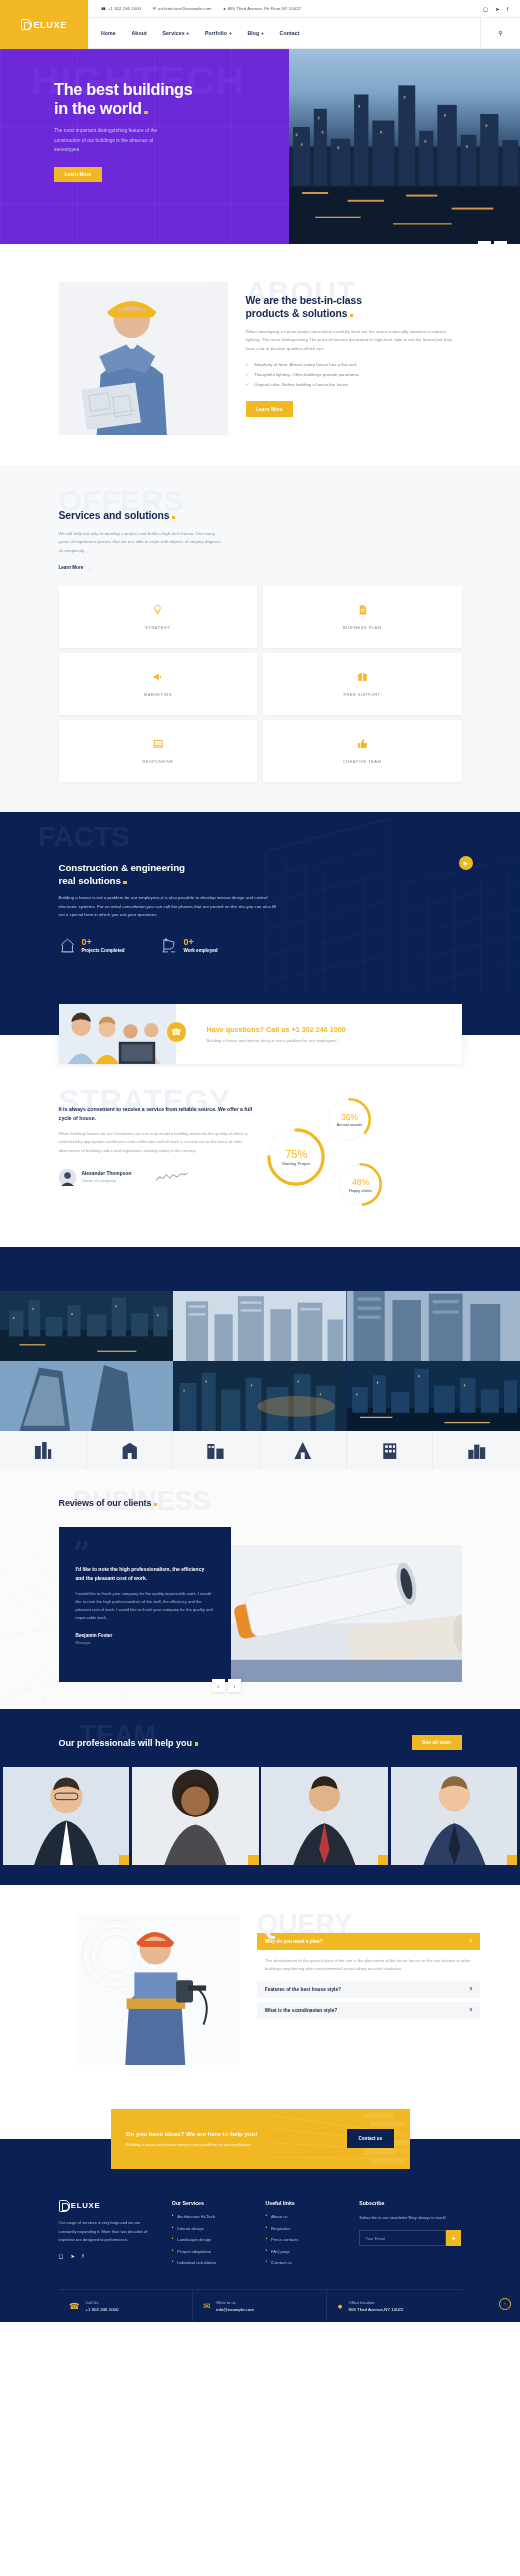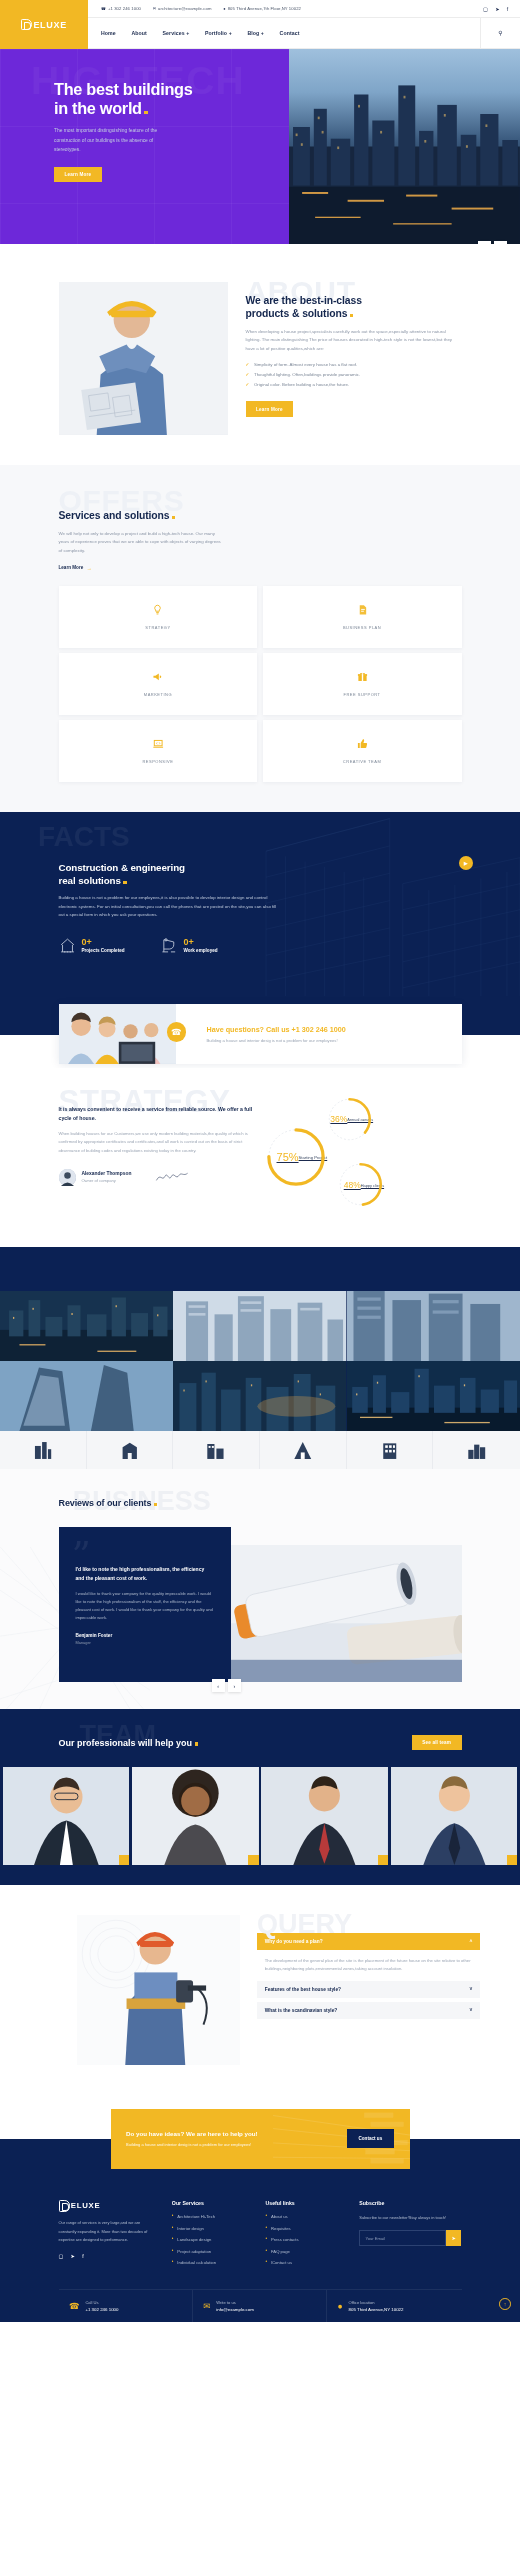--- a/index.html
+++ b/index.html
@@ -96,21 +96,21 @@
   .num-wrap{width:403px;margin:0 auto;display:flex;gap:15.6px;position:relative;}
   .num-left{width:195px;position:relative;}
   .num-lead{font-size:5.2px;font-weight:700;color:#14264d;line-height:1.75;margin-top:7.8px;position:relative;z-index:2;}
   .num-body{font-size:4.2px;line-height:2.05;color:#9aa4b3;margin-top:6.5px;position:relative;z-index:2;}
   .owner{display:flex;align-items:center;gap:5.9px;margin-top:13px;position:relative;z-index:2;}
   .avatar{width:17px;height:17px;border-radius:50%;background:linear-gradient(150deg,#c9d3e2,#8e9cb3);flex:none;}
   .owner-n{font-size:4.9px;font-weight:700;color:#14264d;}
   .owner-r{font-size:4.1px;color:#9aa4b3;margin-top:1.3px;}
   .sign{margin-left:18px;font-family:"DejaVu Serif",serif;font-style:italic;font-size:9px;color:#1b2a4e;opacity:.8;}
   .num-right{flex:1;position:relative;height:124px;}
-  .ring{position:absolute;display:flex;flex-direction:row;align-items:center;justify-content:flex-end;text-decoration:underline;}
+  .ring{position:absolute;display:flex;flex-direction:column;align-items:center;justify-content:center;}
   .ring-v{font-size:11px;color:#f2b824;font-weight:400;}
   .ring-l{font-size:4.2px;color:#3c4a63;margin-top:0.7px;}
   .dotted-bg{position:absolute;right:19.5px;top:18px;width:98px;height:98px;opacity:.5;
     background-image:radial-gradient(#d4d9e2 0.5px,transparent 0.5px);background-size:3.3px 3.3px;z-index:0;}
 
   
   .cases{background:#0b2154;padding:26px 0 0;position:relative;overflow:hidden;}
   .cases-head{width:403px;margin:0 auto;display:flex;align-items:center;justify-content:space-between;position:relative;}
   .cases-head h2{font-size:9px;font-weight:700;color:#fff;position:relative;z-index:2;}
   .cases-ghost{position:absolute;left:17px;top:-13px;font-size:27px;font-weight:800;color:rgba(255,255,255,.06);line-height:1;z-index:1;}

